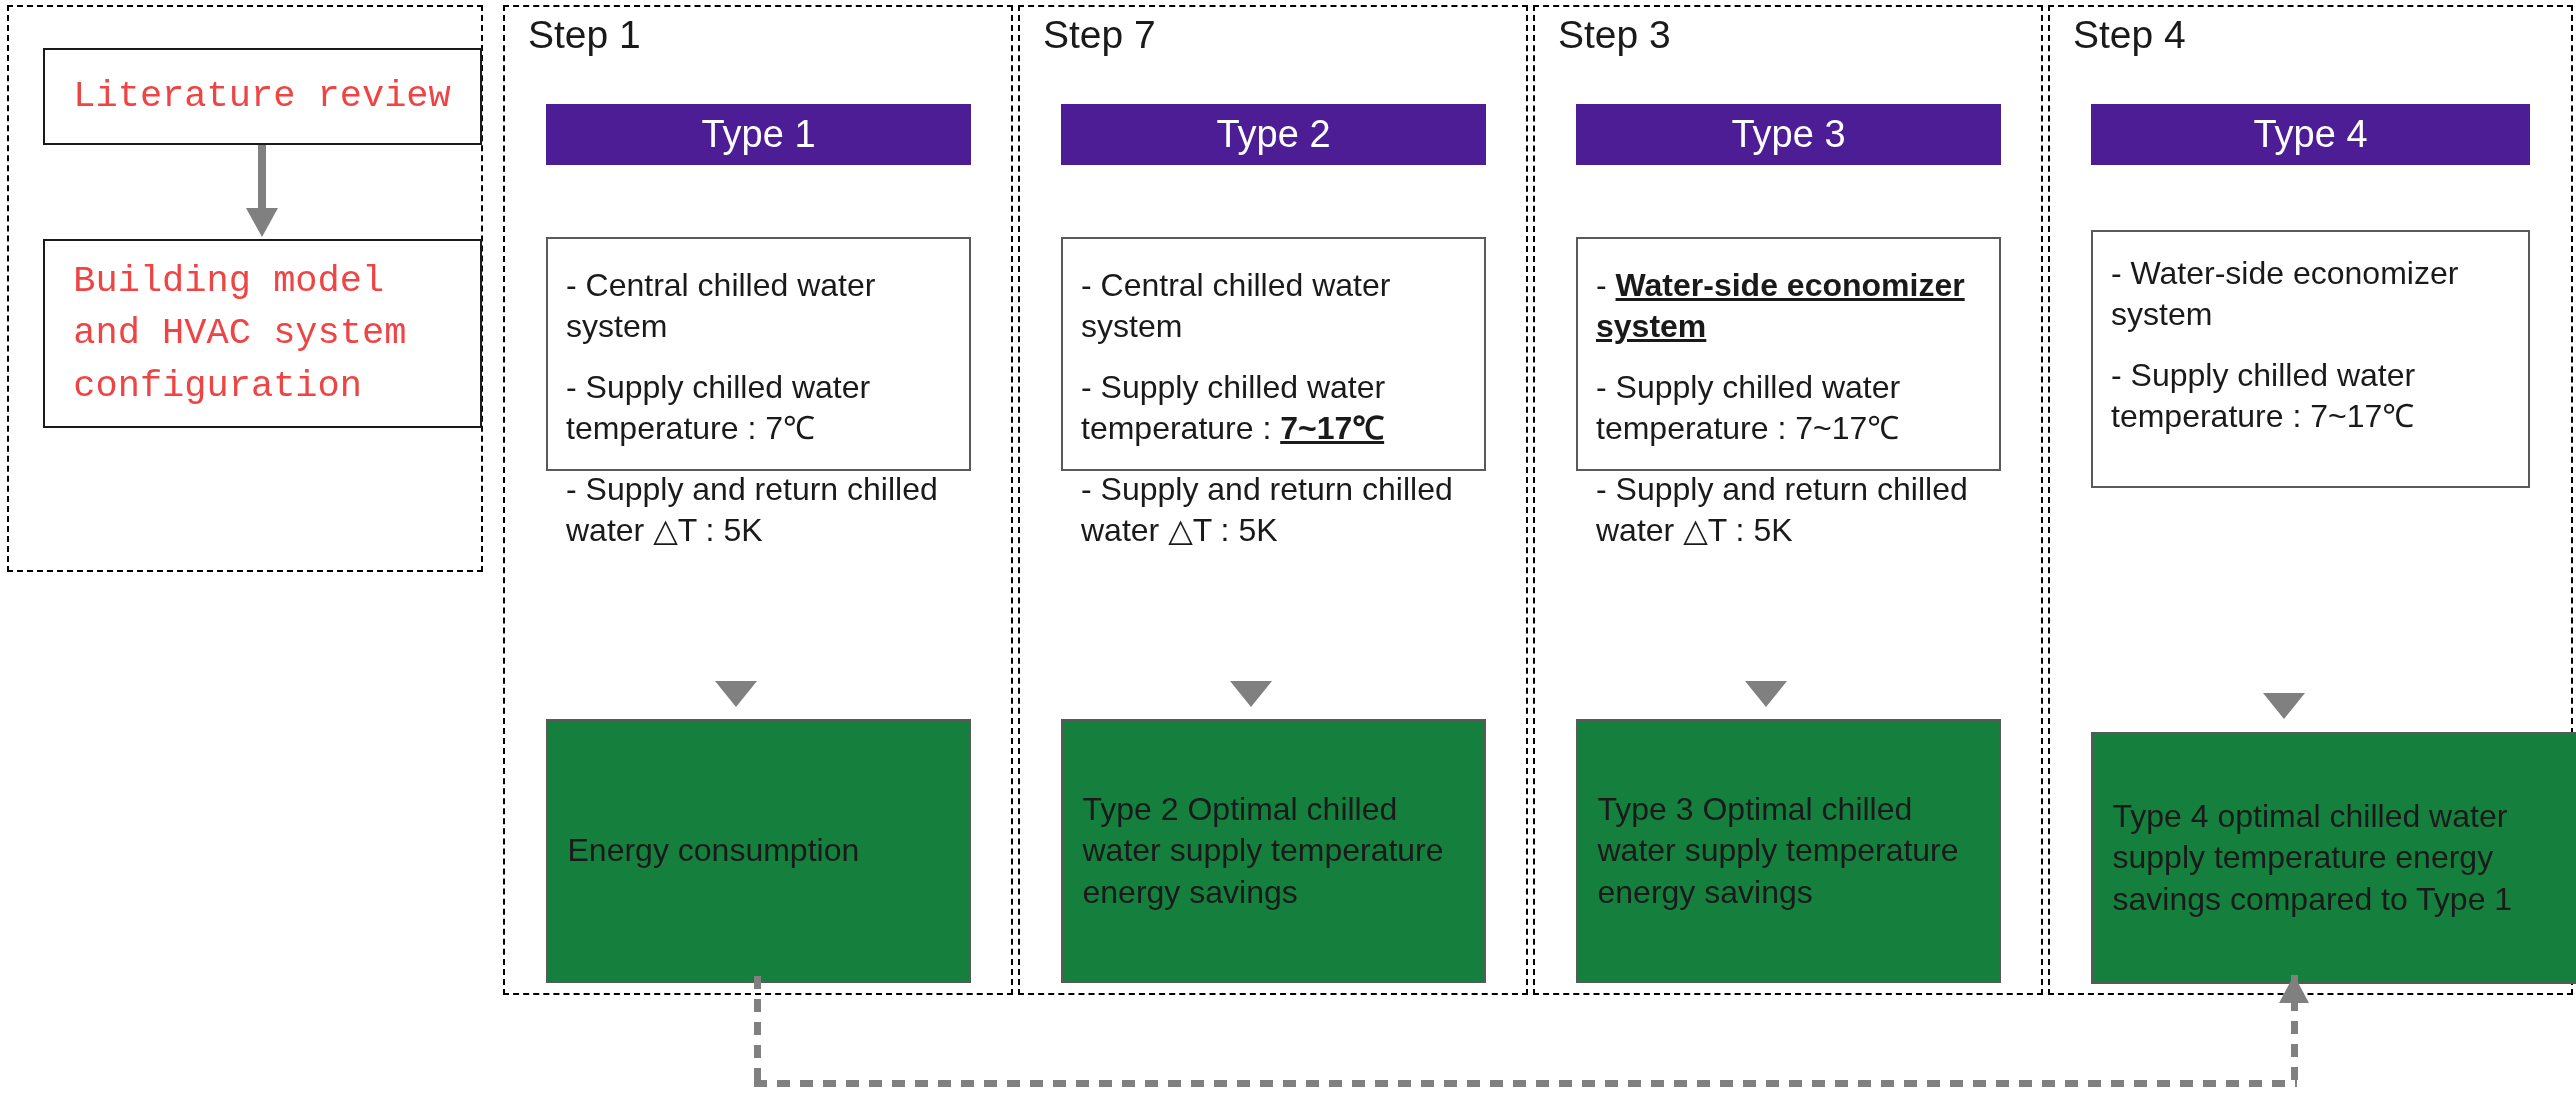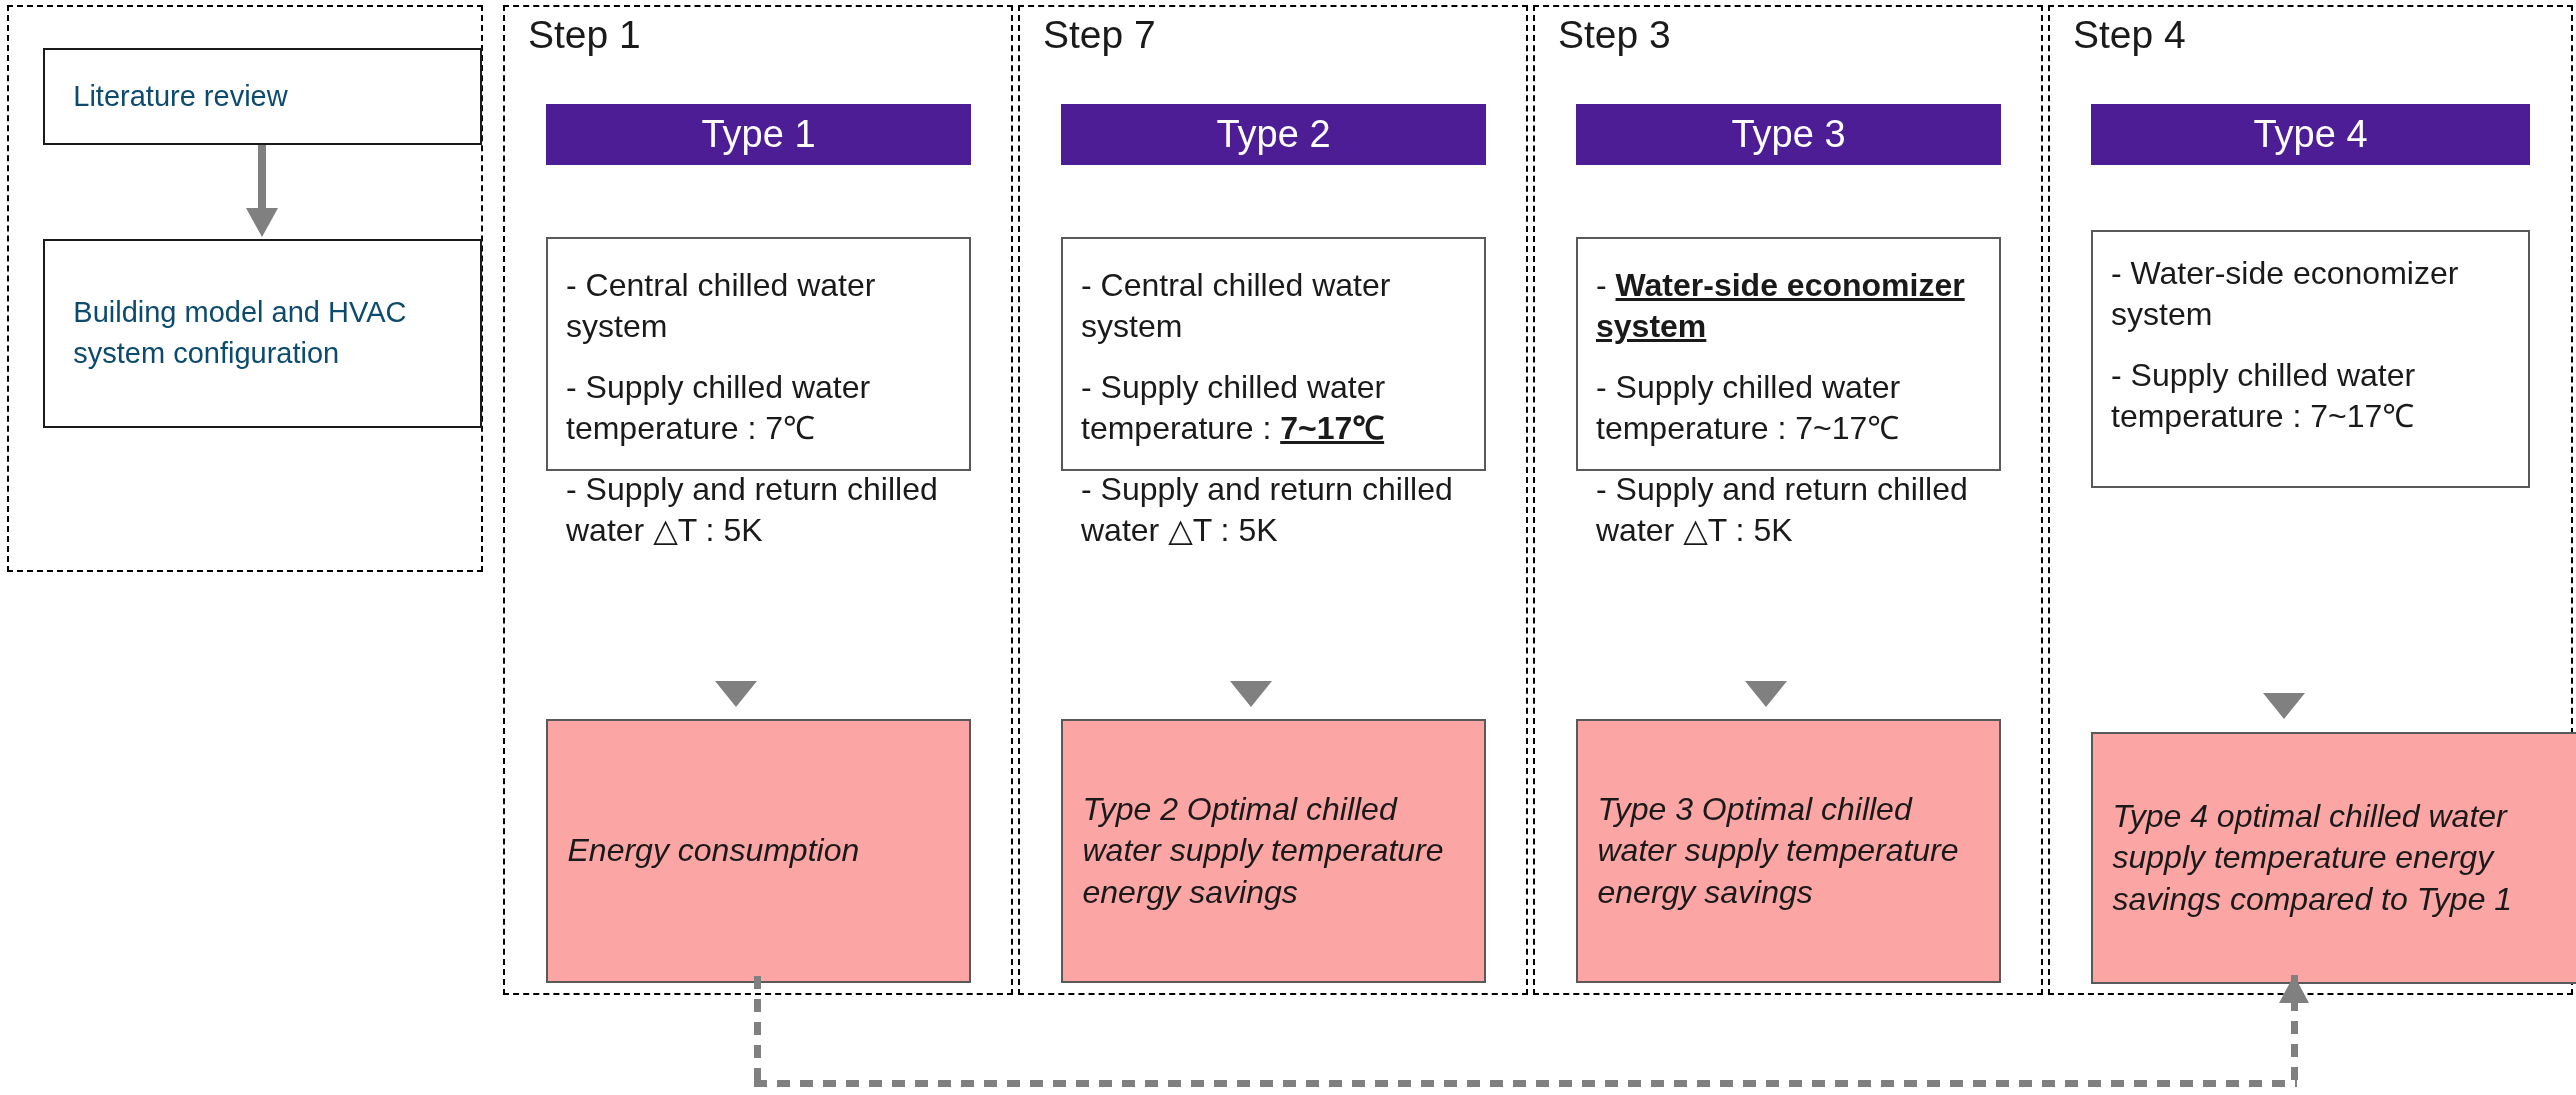--- a/index.html
+++ b/index.html
@@ -32,23 +32,24 @@
   .intro-box {
     position: absolute;
     background: #ffffff;
     border: 2.4px solid #1a1a1a;
     box-sizing: border-box;
     display: flex;
     align-items: center;
     padding: 0 28px;
   }
   .intro-box .txt {
-    font-size: 29px;
+    font-size: 37px;
     line-height: 1.42;
-    color: #0c4a6e;
+    color: #ef4444;
+    font-family: Liberation Mono, monospace;
   }
   #intro-box-1 {
     left: 34px;
     top: 41px;
     width: 439px;
     height: 97px;
   }
   #intro-box-2 {
     left: 34px;
     top: 232px;
@@ -147,27 +148,26 @@
     height: 0;
     border-left: 21px solid transparent;
     border-right: 21px solid transparent;
     border-top: 26px solid #808080;
   }
 
   .result-box {
     position: absolute;
     left: 41px;
     width: 425px;
-    background: #fca5a5;
+    background: #15803d;
     border: 2.4px solid #595959;
     box-sizing: border-box;
     padding: 21px 19.5px;
     display: flex;
     align-items: center;
-    font-style: italic;
   }
   #step-col-4 .result-box { width: 516px; }
   .result-text {
     font-size: 32px;
     line-height: 1.30;
     color: #1a1a1a;
   }
 
   
   .fb-seg {

